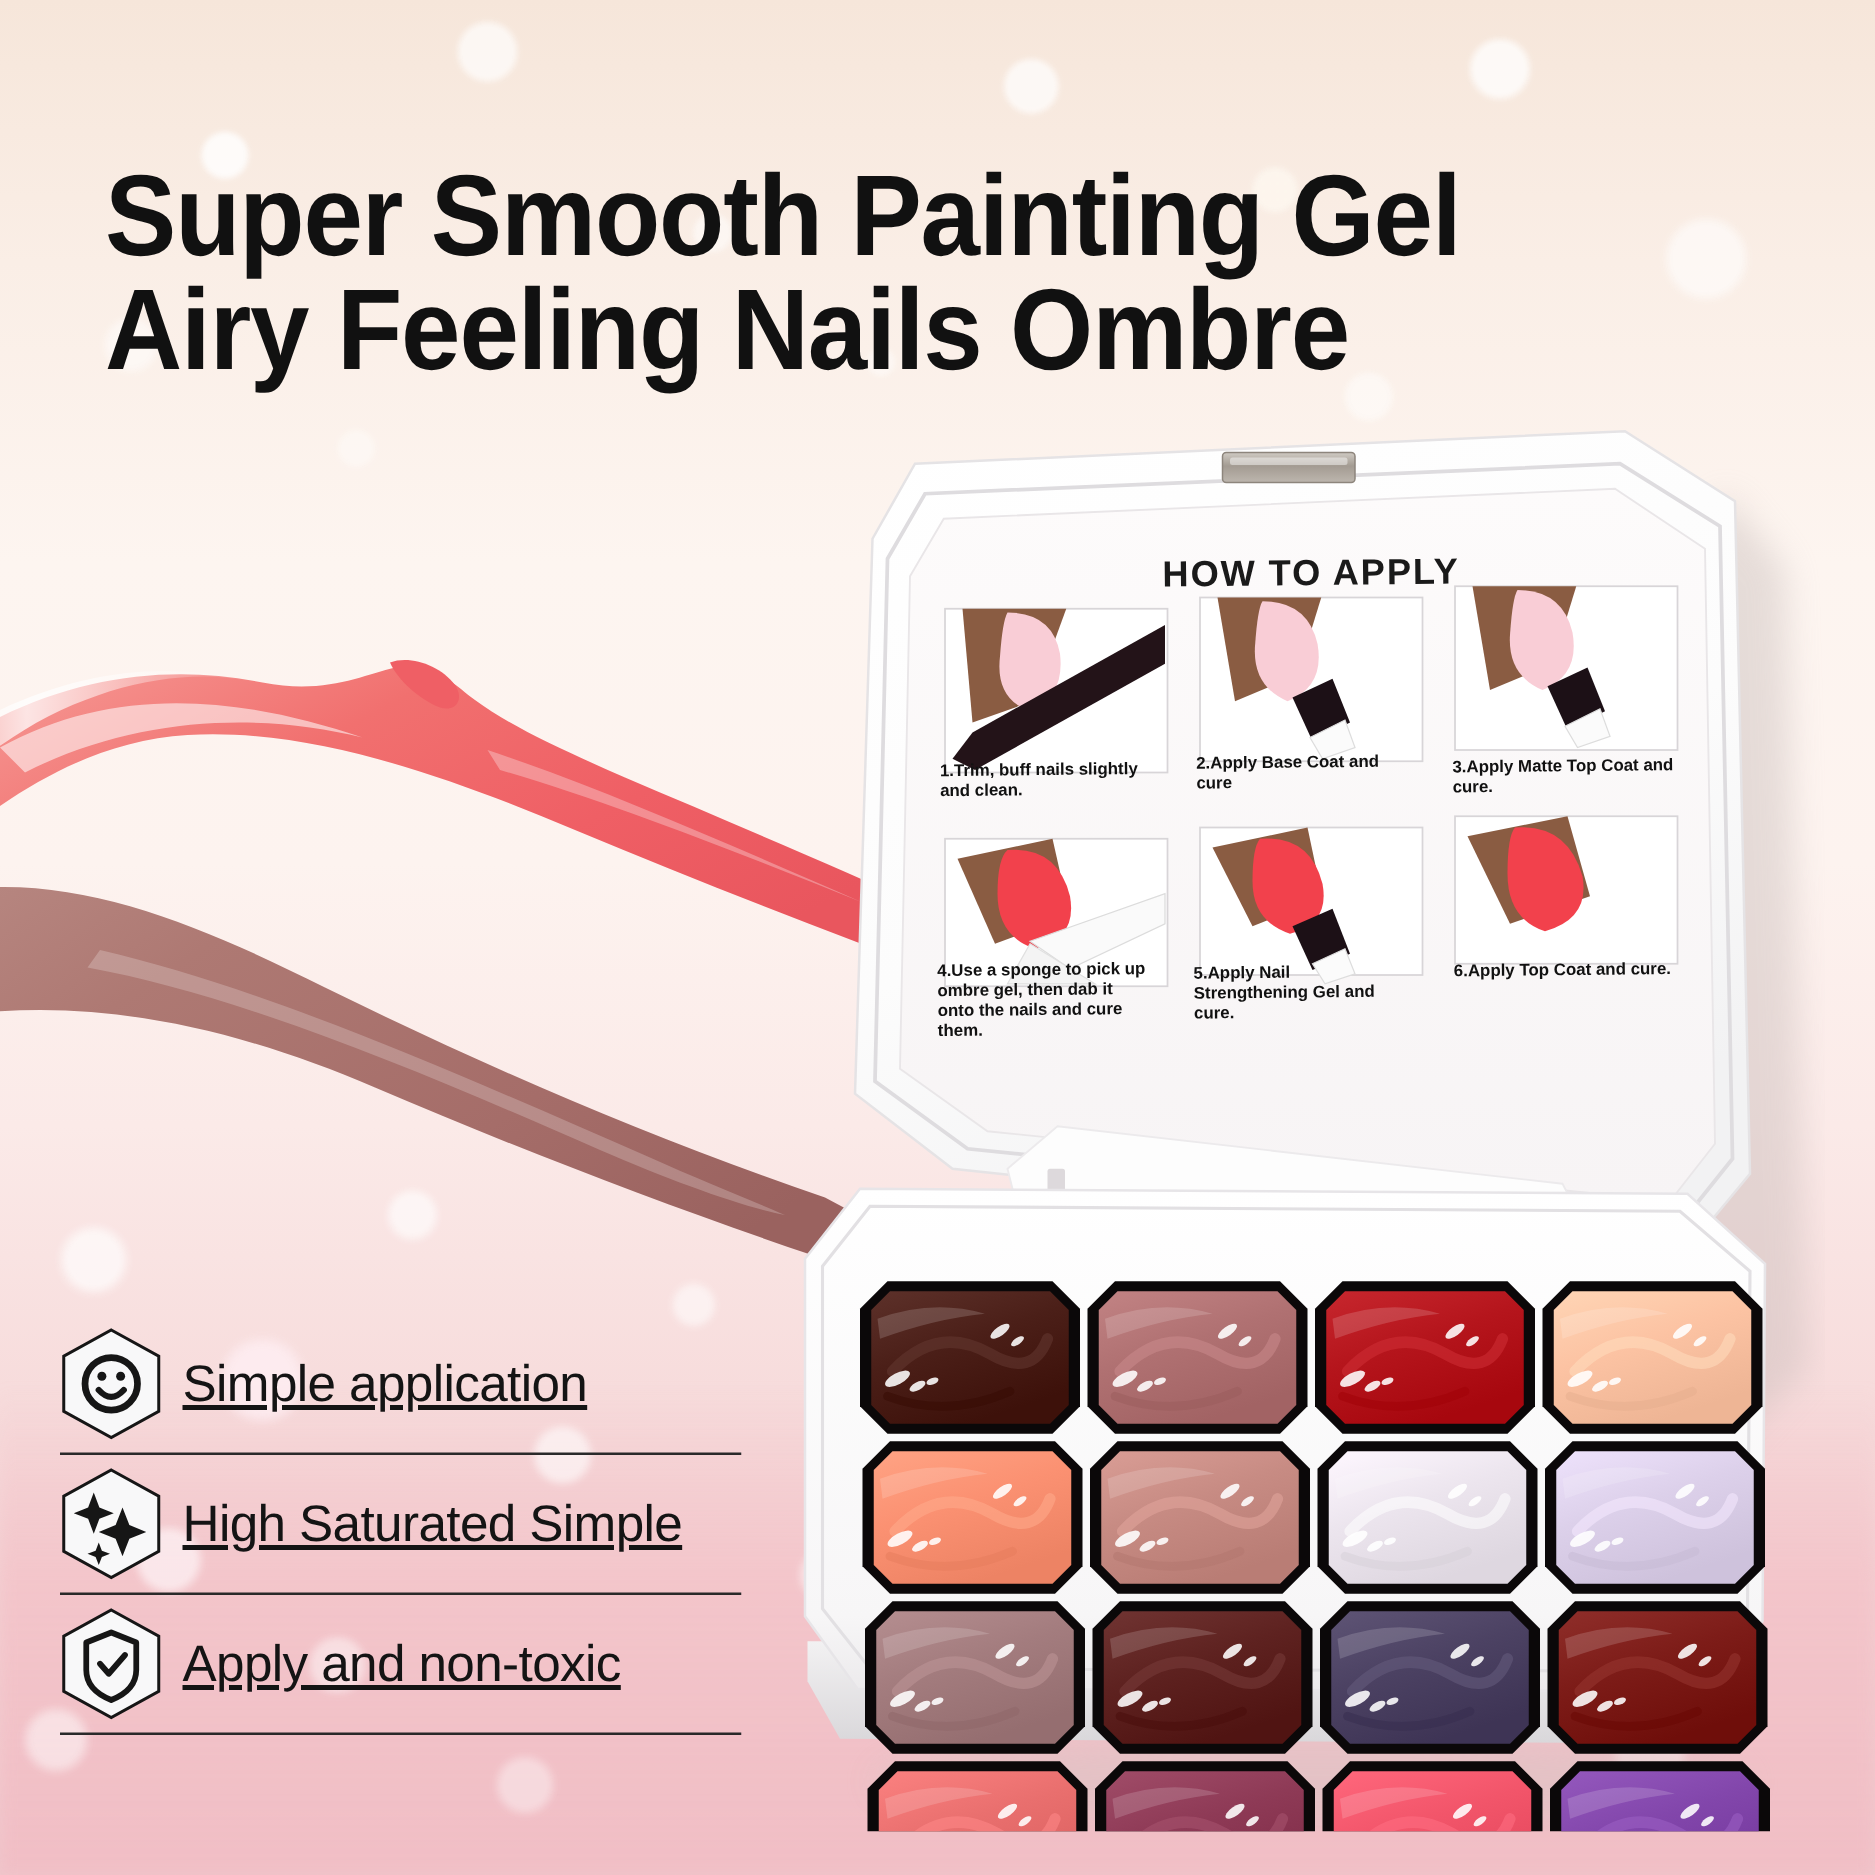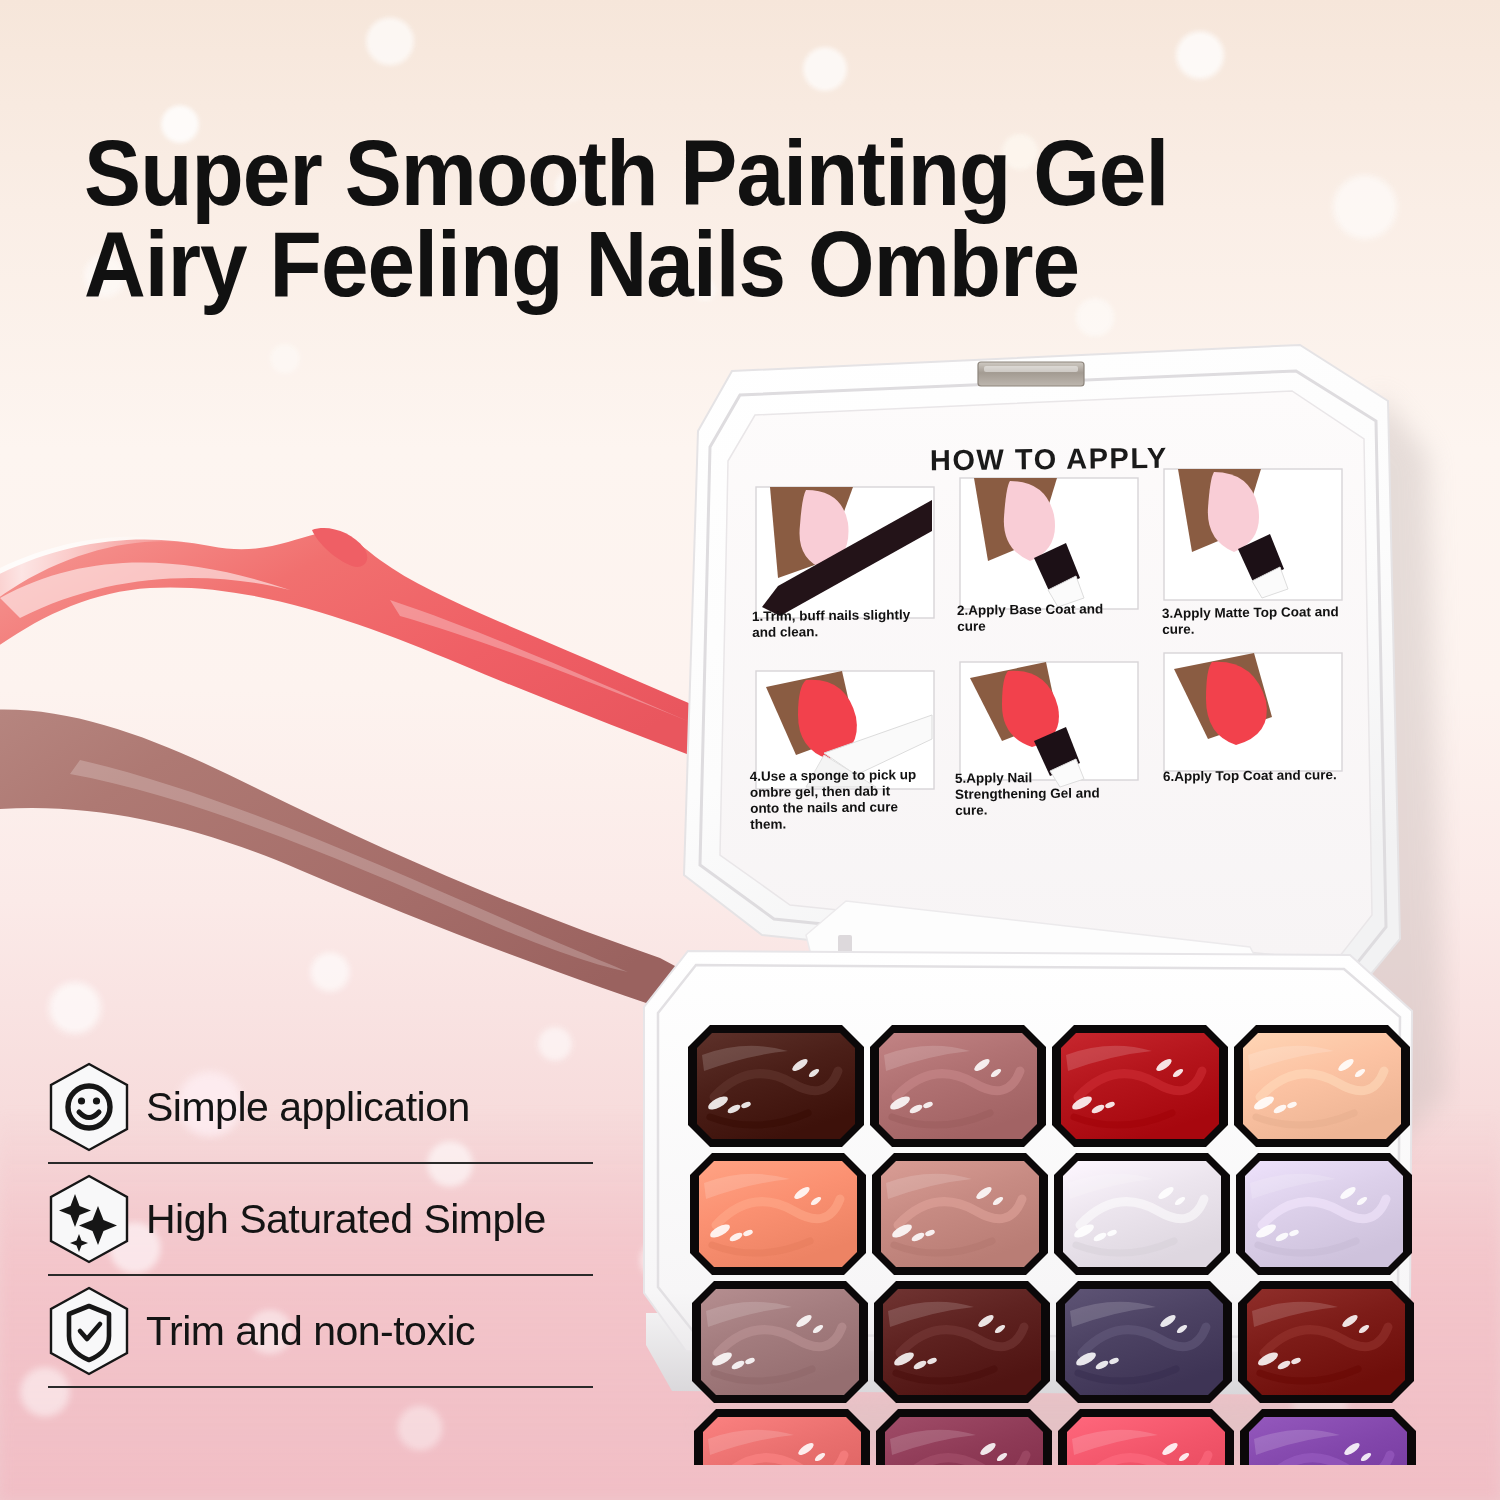--- a/index.html
+++ b/index.html
@@ -103,20 +103,21 @@
   .step .cap { display:block; }
 
   
   #features { position:absolute; left:48px; top:1052px; width:545px; z-index:7; }
   .feat-row { position:relative; height:110px; display:flex; align-items:center; }
   .feat-hex { width:82px; height:90px; flex:0 0 82px; position:relative; }
   .feat-label {
     font-size:41px; color:#141414; margin-left:16px;
     font-family:"Liberation Sans", sans-serif; letter-spacing:-.5px;
     white-space:nowrap;
+    text-decoration:underline;
   }
   .feat-rule { height:2px; background:#2a2a2a; width:100%; }
 </style>
 </head>
 <body>
 
 <div id="bg">
   <div class="bg-base"></div>
   <div class="bg-bokeh-top"></div>
   <div class="bg-glitter-band"></div>
@@ -674,17 +675,17 @@
   <div class="feat-rule"></div>
 
   <div class="feat-row">
     <div class="feat-hex">
       <svg viewBox="0 0 82 90" width="82" height="90">
         <polygon points="41,2 79,23 79,67 41,88 3,67 3,23" fill="#f8f8f9" stroke="#161616" stroke-width="2.4"></polygon>
         <path d="M 41 20 L 61 28 L 61 50 Q 61 66 41 74 Q 21 66 21 50 L 21 28 Z" fill="none" stroke="#161616" stroke-width="4.6" stroke-linejoin="round"></path>
         <path d="M 32 45 L 39 53 L 52 38" fill="none" stroke="#161616" stroke-width="4.6" stroke-linecap="round" stroke-linejoin="round"></path>
       </svg>
     </div>
-    <div class="feat-label">Trim and non-toxic</div>
+    <div class="feat-label">Apply and non-toxic</div>
   </div>
   <div class="feat-rule"></div>
 
 </div>
 
 </body></html>

